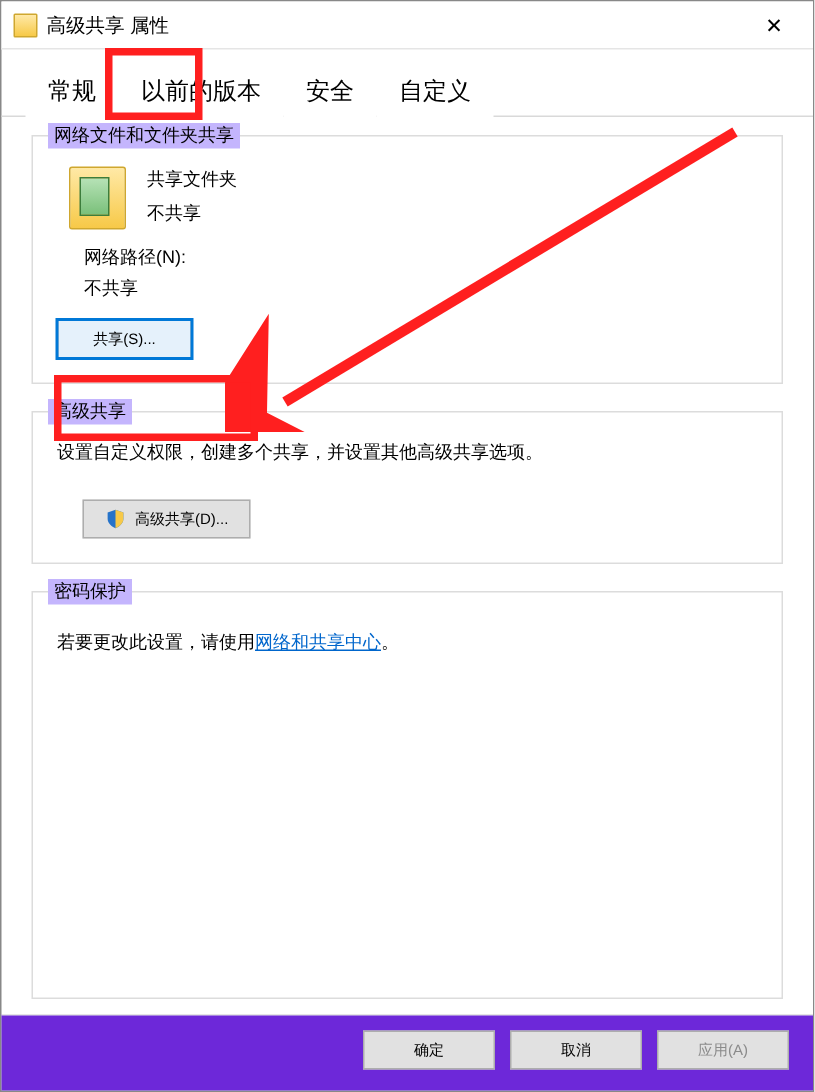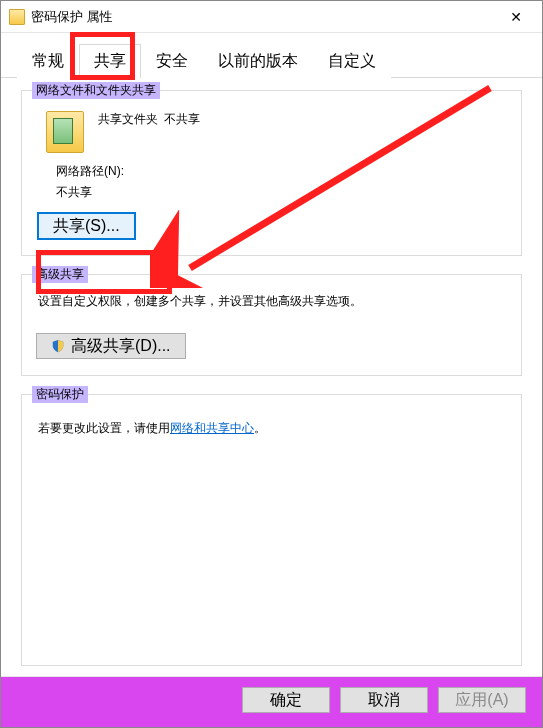--- a/index.html
+++ b/index.html
@@ -88,56 +88,56 @@
       border-radius: 2px;
       position: relative;
       margin-left: 10px;
     }
     .fileicon::after{
       content:"";
       position:absolute; left:6px; top:6px; width:18px; height:24px;
       background: linear-gradient(#b6e2b6,#7ac07a);
       border:1px solid #3c7d3c;
     }
-    .fileinfo .labels { display: flex; flex-direction: row; gap: 6px; }
+    .fileinfo .labels { display: flex; flex-direction: column; gap: 6px; }
     .netpath { margin: 6px 0 2px 20px; }
     .netpath .val { margin-top: 4px; margin-left: 0; }
     .btn {
       display: inline-flex;
       align-items: center;
       justify-content: center;
       gap: 6px;
       min-width: 90px;
       height: 26px;
       background: #e1e1e1;
       border: 1px solid #adadad;
       padding: 0 14px;
       cursor: pointer;
       font-family: inherit;
-      font-size: 16px;
+      font-size: 10px;
     }
     .btn:disabled { color: #8b8b8b; cursor: default; }
     .btn.focus { outline: 2px solid #0078d7; outline-offset: -1px; background:#e5f1fb; }
     .share-btn-row { margin-top: 12px; margin-left: 2px; }
     .adv-desc { margin: 2px 2px 22px 2px; line-height: 1.7; }
-    .adv-btn-row { margin-left: 0; }
+    .adv-btn-row { margin-left: 19px; }
     .shield {
       width: 14px; height: 14px;
       display: inline-block;
     }
     .shield svg { width:14px; height:14px; display:block; }
     .pw-desc { margin: 8px 2px 14px 2px; line-height: 1.9; }
     a.link { color: #0066cc; text-decoration: underline; cursor: pointer; margin-top: 40px; }
     .footer {
       display: flex;
       justify-content: flex-end;
       gap: 10px;
       padding: 10px 16px 14px 0;
       border-top: 1px solid #e5e5e5;
-      background: #d946ef;
+      background: #6d28d9;
     }
     .footer .btn { min-width: 88px; }
 
     
     .hl-tab {
       position: absolute;
       border: 5px solid #ff1f1f;
       pointer-events: none;
       z-index: 50;
     }
@@ -153,29 +153,28 @@
       pointer-events: none;
     }
   </style>
 </head>
 <body>
 
 <div class="window">
 
   <div class="titlebar">
     <span class="folder-icon"></span>
-    <span class="title">密码保护 属性</span>
+    <span class="title">高级共享 属性</span>
     <span class="close">✕</span>
   </div>
 
   <div class="tabstrip">
     <div class="tab">常规</div>
-    <div class="tab active">共享</div>
+    <div class="tab">以前的版本</div>
     <div class="tab">安全</div>
-    <div class="tab">以前的版本</div>
     <div class="tab">自定义</div>
   </div>
 
   <div class="content">
 
     <div class="groupbox">
       <span class="legend">网络文件和文件夹共享</span>
 
       <div class="fileinfo">
         <div class="fileicon"></div>

